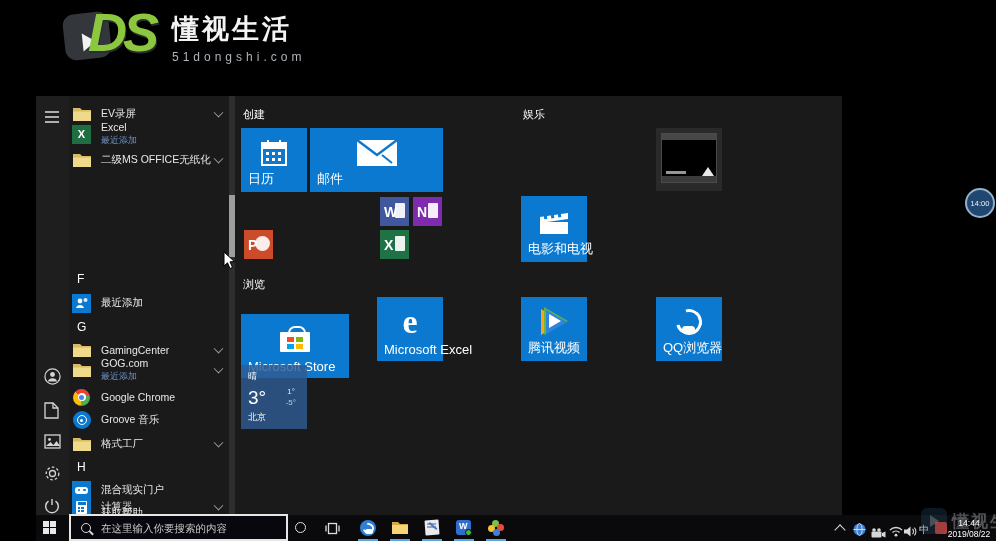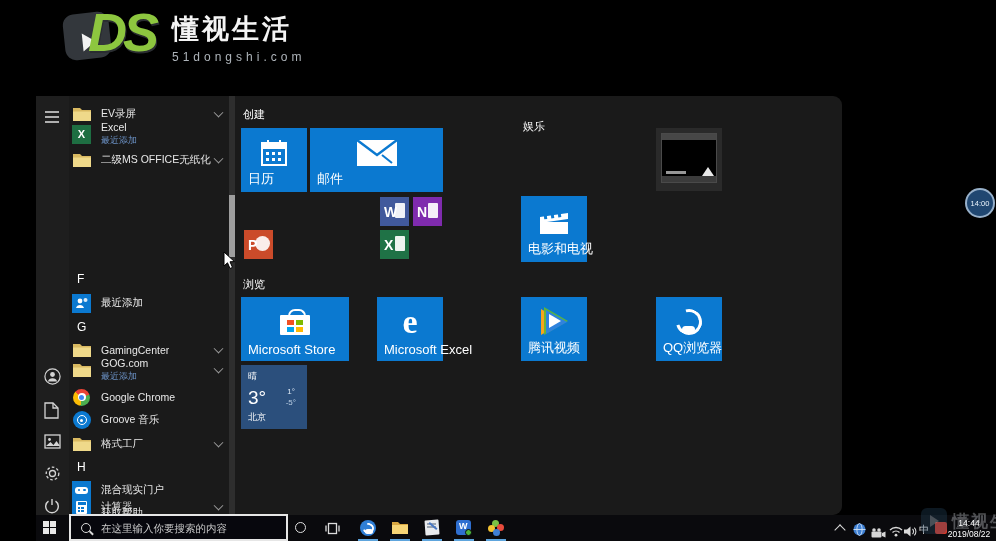--- a/index.html
+++ b/index.html
@@ -10,21 +10,21 @@
   .brand{position:absolute;left:26px;top:5px;height:64px;display:flex;align-items:center;}
   .brand-badge{position:relative;width:96px;height:60px;flex:none;}
   .play-sq{position:absolute;left:2px;top:6px;width:46px;height:46px;background:#33373c;border-radius:11px;transform:rotate(-6deg);}
   .play-tri{position:absolute;left:18px;top:20px;width:0;height:0;border-left:13px solid #f2f2f2;border-top:9px solid transparent;border-bottom:9px solid transparent;}
   .brand-ds{position:absolute;left:26px;top:-6px;font-size:54px;font-weight:bold;font-style:italic;color:#8dc63f;letter-spacing:-4px;text-shadow:1px 2px 0 #2a2d31;}
   .brand-text{margin-left:14px;}
   .brand-name{font-size:27px;font-weight:bold;color:#f4f4f4;letter-spacing:3px;text-shadow:0 1px 2px #000;}
   .brand-site{font-size:12px;color:#aeb4ba;letter-spacing:4px;margin-top:3px;}
 
   
-  .start-menu{position:absolute;left:0;top:96px;width:806px;height:419px;background:#1a1a1a;border-radius:9px;}
+  .start-menu{position:absolute;left:0;top:96px;width:806px;height:419px;background:#1a1a1a;}
   .rail{position:absolute;left:0;top:0;width:33px;height:419px;background:#1e1e1e;}
   .rail-ic{position:absolute;left:8px;width:17px;height:17px;color:#d4d4d4;}
   .rail-ic svg{display:block;}
 
   .app-row{position:absolute;left:36px;width:156px;height:22px;display:flex;align-items:center;cursor:default;}
   .app-ic{width:19px;height:19px;margin-right:10px;flex:none;position:relative;display:flex;align-items:center;justify-content:center;}
   .app-lbl{font-size:10.5px;color:#e8e8e8;white-space:nowrap;overflow:hidden;max-width:110px;}
   .app-sub{font-size:9px;color:#6d94c9;margin-top:1px;}
   .two-line{height:26px;}
   .col{display:flex;flex-direction:column;justify-content:center;}
@@ -323,21 +323,21 @@
       </div>
 
       <div class="scroll-track">
         <div class="scroll-thumb"></div>
       </div>
     </div>
 
     <div>
       <div class="group-h" style="left:207px;top:11px">创建</div>
       <div class="group-h" style="left:207px;top:181px">浏览</div>
-      <div class="group-h" style="left:487px;top:23px">娱乐</div>
+      <div class="group-h" style="left:487px;top:11px">娱乐</div>
 
       <div class="tile" style="left:205px;top:32px;width:66px;height:64px">
         <div class="tile-center">
           <svg width="28" height="28" viewBox="0 0 28 28">
               <rect x="2" y="4" width="24" height="22" fill="none" stroke="#fff" stroke-width="2"></rect>
               <rect x="2" y="4" width="24" height="6" fill="#fff"></rect>
               <line x1="8" y1="1" x2="8" y2="6" stroke="#fff" stroke-width="2"></line>
               <line x1="20" y1="1" x2="20" y2="6" stroke="#fff" stroke-width="2"></line>
               <g fill="#fff">
                 <rect x="6" y="13" width="3" height="3"></rect>
@@ -373,21 +373,21 @@
       </div>
       <div class="tile small-tile" style="left:208px;top:134px;background:#cb4b2a">
         <span style="position:absolute;right:3px;top:6px;width:15px;height:15px;border-radius:50%;background:#fff;opacity:.9"></span>
         <span class="small-letter">P</span>
       </div>
       <div class="tile small-tile" style="left:344px;top:134px;background:#1f7246">
         <span class="small-page"></span>
         <span class="small-letter">X</span>
       </div>
 
-      <div class="tile" style="left:205px;top:201px;width:108px;height:64px">
+      <div class="tile" style="left:205px;top:218px;width:108px;height:64px">
         <div class="tile-center">
           <div style="position:relative;width:30px;height:26px;">
             <div style="position:absolute;left:8px;top:0;width:14px;height:8px;border:2px solid #fff;border-bottom:none;border-radius:7px 7px 0 0;"></div>
             <div style="position:absolute;left:0;top:6px;width:30px;height:20px;background:#fff;border-radius:1px;"></div>
             <div style="position:absolute;left:7px;top:11px;width:7px;height:5px;background:#f25022;"></div>
             <div style="position:absolute;left:16px;top:11px;width:7px;height:5px;background:#7fba00;"></div>
             <div style="position:absolute;left:7px;top:18px;width:7px;height:5px;background:#00a4ef;"></div>
             <div style="position:absolute;left:16px;top:18px;width:7px;height:5px;background:#ffb900;"></div>
           </div>
         </div>

